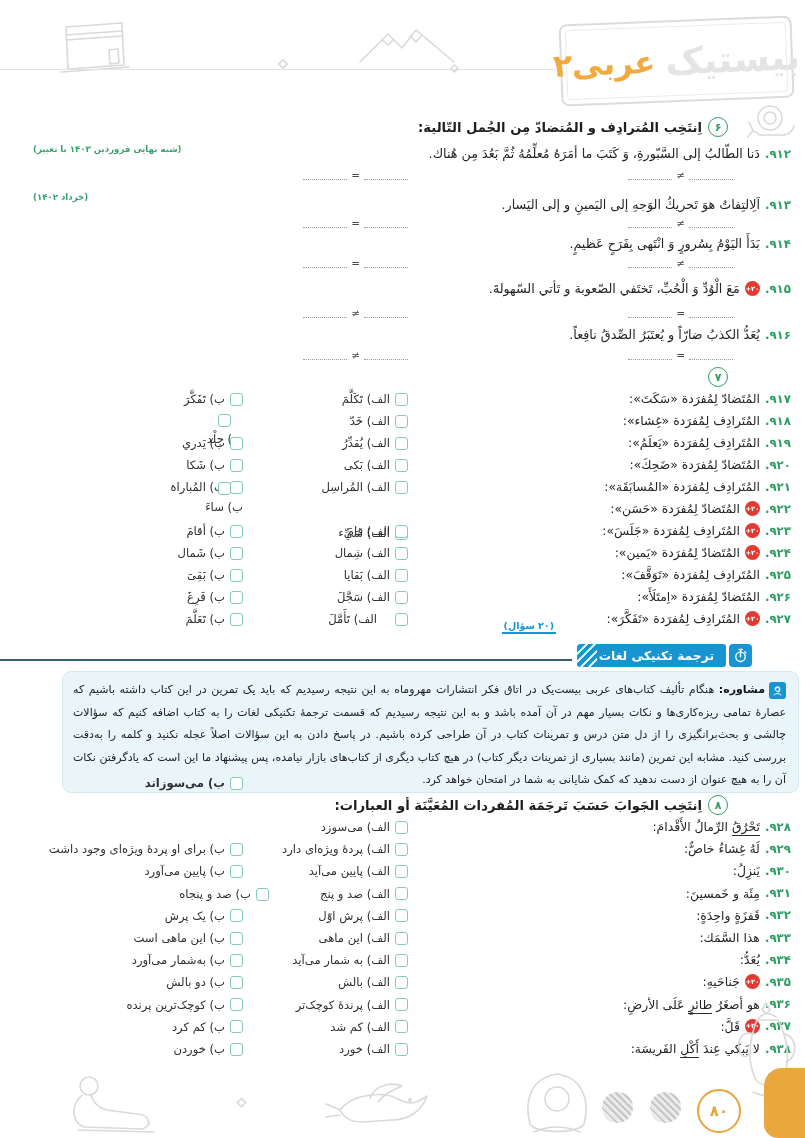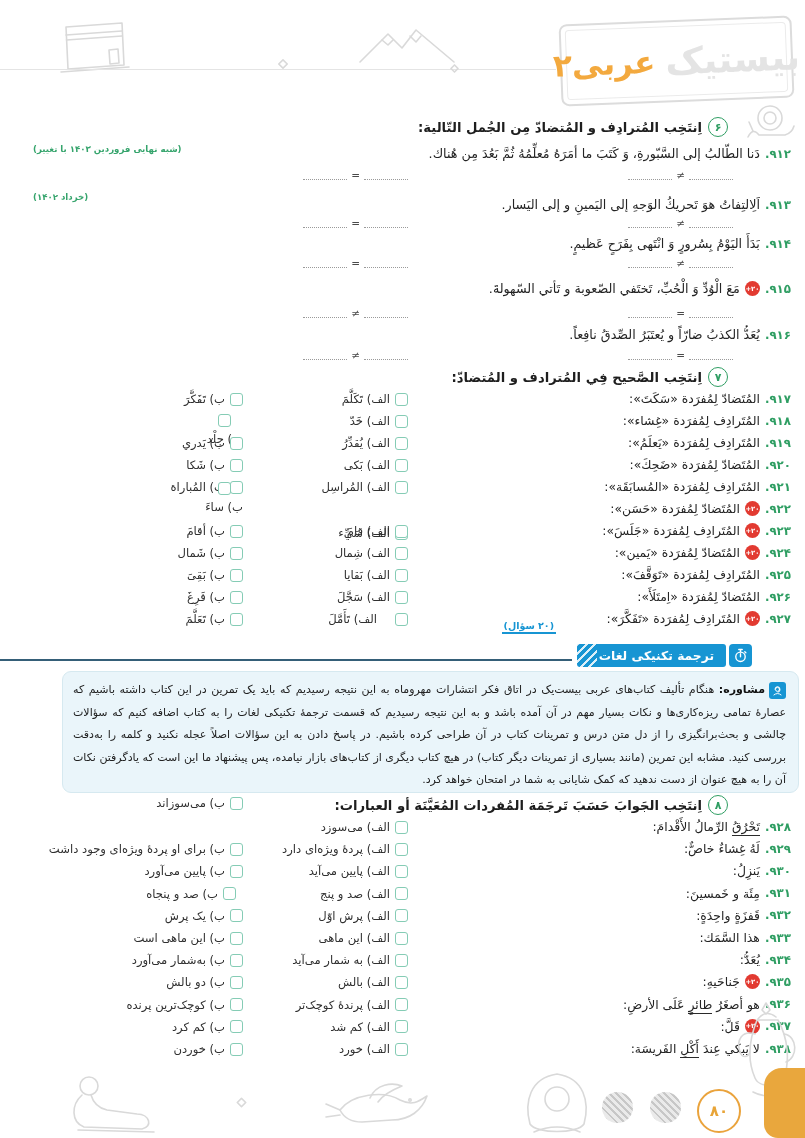--- a/index.html
+++ b/index.html
@@ -176,21 +176,20 @@
       </span>
       <span class="agroup" style="top: 350px; right: 397px;">
         <span class="dots"></span>
         <span class="asym">≠</span>
         <span class="dots"></span>
       </span>
     </div>
 
   <div class="qheader abs" style="top:367px;right:77px">
     <span class="qcircle">۷</span>
-    <span>اِنتَخِب الصَّحیح فِي المُترادف و المُتضادّ:</span>
   </div>
   <div id="q7-rows">
       <div class="qrow abs" style="top: 391px; right: 14px; font-size: 12.4px;">
         <span class="qnum">۹۱۷.</span>
         <span>المُتَضادّ لِمُفرَدة «سَكَتَ»:</span>
       </div>
       <div class="opt" style="top: 392px; right: 397px;">
         <span class="cbx"></span>
         <span>الف) تَكَلَّمَ</span>
       </div>
@@ -355,21 +354,21 @@
   </div>
   <div id="q8-rows">
       <div class="qrow abs" style="top: 819px; right: 14px; font-size: 12.4px;">
         <span class="qnum">۹۲۸.</span>
         <span><span class="u">تَحْرُقُ</span><span> الرِّمالُ الأَقْدامَ:</span></span>
       </div>
       <div class="opt" style="top: 820px; right: 397px;">
         <span class="cbx"></span>
         <span>الف) می‌سوزد</span>
       </div>
-      <div class="opt" style="top: 796px; right: 562px;">
+      <div class="opt" style="top: 776px; right: 562px; font-weight: bold;">
         <span class="cbx"></span>
         <span>ب) می‌سوزاند</span>
       </div>
       <div class="qrow abs" style="top: 841.2px; right: 14px; font-size: 12.4px;">
         <span class="qnum">۹۲۹.</span>
         <span><span>لَهُ غِشاءٌ خاصٌّ:</span></span>
       </div>
       <div class="opt" style="top: 842.2px; right: 397px;">
         <span class="cbx"></span>
         <span>الف) پردۀ ویژه‌ای دارد</span>
@@ -391,21 +390,21 @@
         <span>ب) پایین می‌آورد</span>
       </div>
       <div class="qrow abs" style="top: 885.6px; right: 14px; font-size: 12.4px;">
         <span class="qnum">۹۳۱.</span>
         <span><span>مِئَة و خَمسینَ:</span></span>
       </div>
       <div class="opt" style="top: 886.6px; right: 397px;">
         <span class="cbx"></span>
         <span>الف) صد و پنج</span>
       </div>
-      <div class="opt" style="top: 886.6px; right: 569px;">
+      <div class="opt" style="top: 886.6px; right: 536px; align-items: flex-end;">
         <span class="cbx"></span>
         <span>ب) صد و پنجاه</span>
       </div>
       <div class="qrow abs" style="top: 907.8px; right: 14px; font-size: 12.4px;">
         <span class="qnum">۹۳۲.</span>
         <span><span>قَفزَةٍ واحِدَةٍ:</span></span>
       </div>
       <div class="opt" style="top: 908.8px; right: 397px;">
         <span class="cbx"></span>
         <span>الف) پرش اوّل</span>

